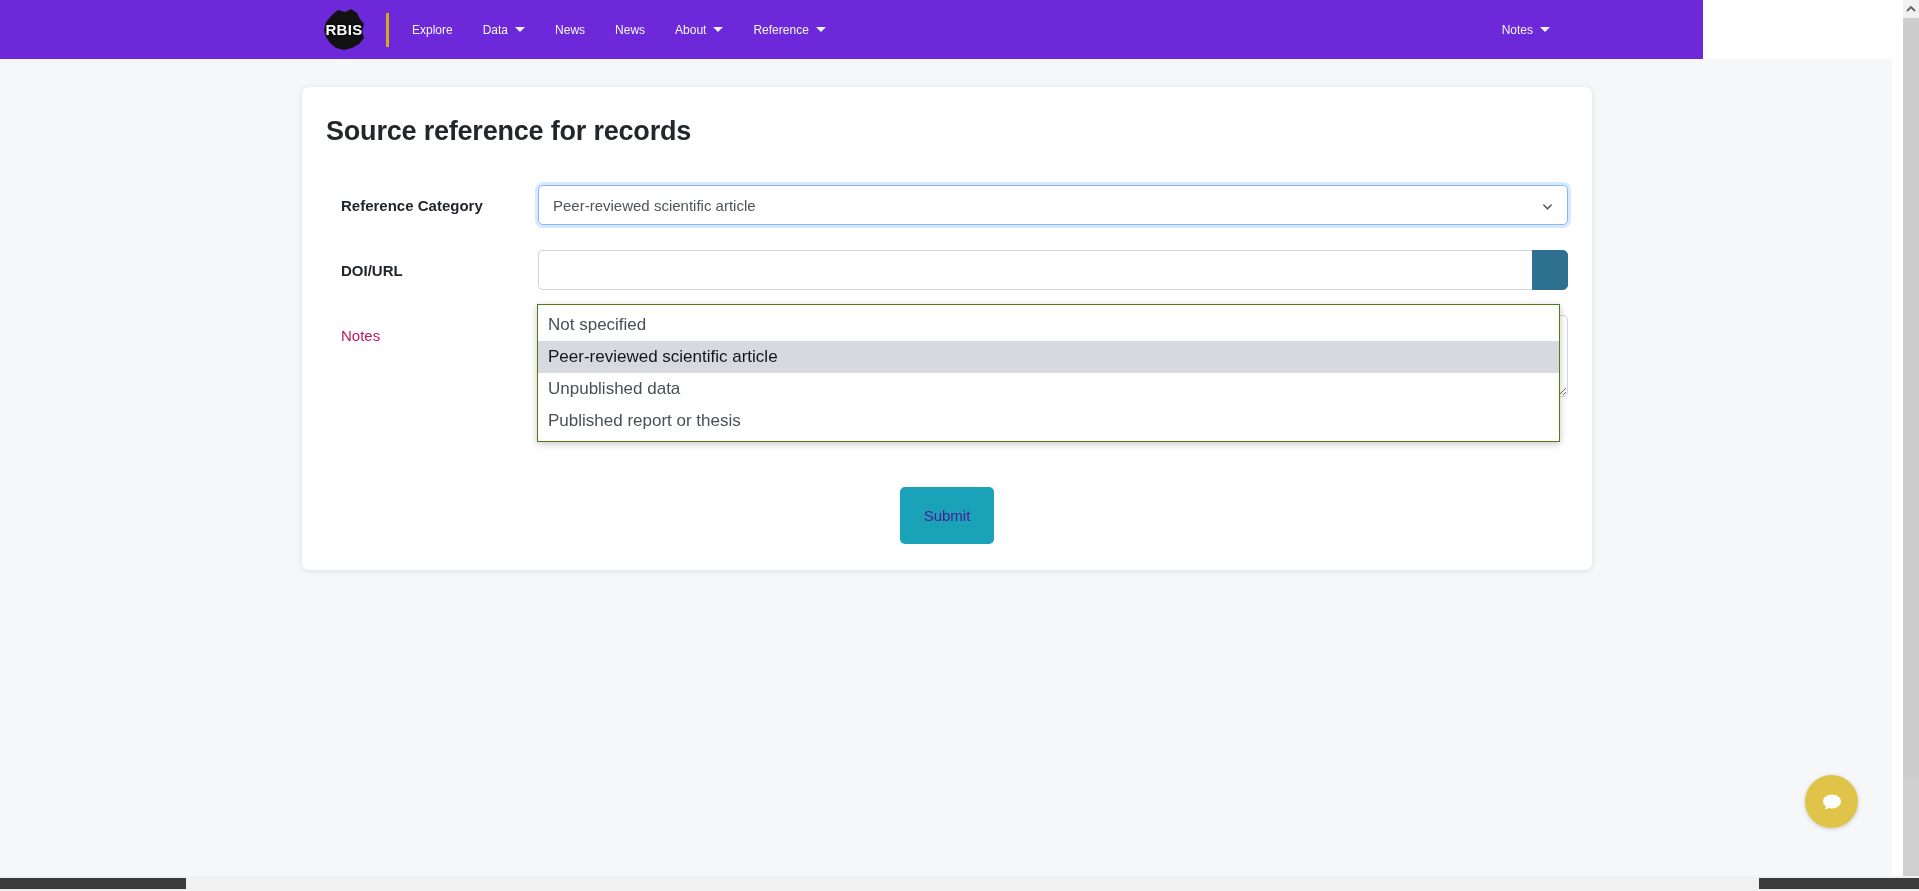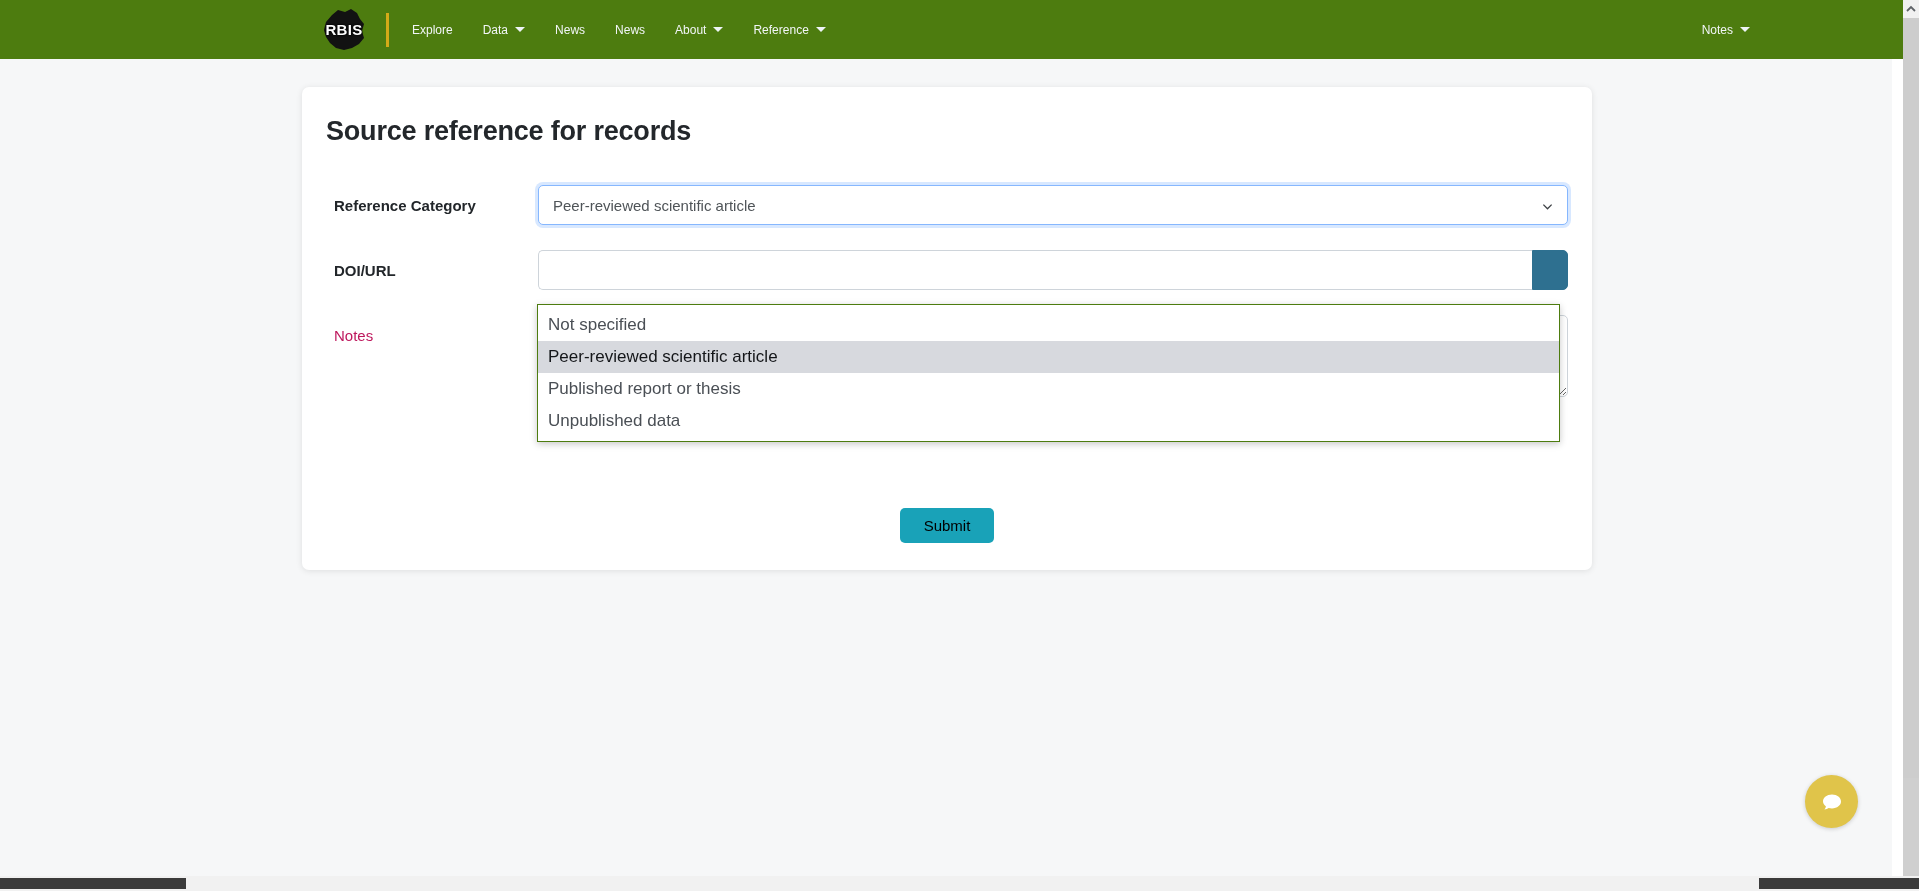--- a/index.html
+++ b/index.html
@@ -7,22 +7,22 @@
     margin: 0; padding: 0;
     width: 1919px; height: 891px;
     overflow: hidden;
     background: #ffffff;
     font-family: "Liberation Sans", sans-serif;
   }
 
   
   .navbar {
     position: absolute; top: 0; left: 0;
-    width: 1903px; height: 59px;
-    background: #4d7c0f;
+    width: 1703px; height: 59px;
+    background: #6d28d9;
     display: flex; align-items: center;
   }
   .brand {
     display: flex; align-items: center;
     margin-left: 318px;
   }
   .logo-shape {
     position: relative;
     width: 52px; height: 46px;
     display: flex; align-items: center; justify-content: center;
@@ -90,21 +90,21 @@
     letter-spacing: -0.2px;
   }
 
   
   .form-row { position: absolute; left: 24px; width: 1242px; }
   .row-category { top: 110px; }
   .row-doi      { top: 175px; }
   .row-notes    { top: 240px; }
 
   .field-label {
-    position: absolute; left: 8px; top: 0;
+    position: absolute; left: 15px; top: 0;
     width: 190px;
     font-size: 15px;
     color: #22262a;
   }
   .field-label.bold   { font-weight: bold; }
   .field-label.normal { font-weight: normal; color: #be185d; }
 
   .control-wrap { position: absolute; left: 212px; top: -12px; }
   .select-box {
     position: relative;
@@ -194,28 +194,27 @@
 
   
   .submit-wrap {
     position: absolute;
     left: 0; top: 400px;
     width: 1290px;
     display: flex; justify-content: center;
   }
   .submit-btn {
     background: #19a2b8;
-    color: #000000;
+    color: #4c1d95;
     font-size: 15px;
     border: none;
     border-radius: 5px;
-    padding: 9px 24px;
-    cursor: pointer;
-    font-family: "Liberation Sans", sans-serif;
-    margin-top: 21px;
+    padding: 20px 24px;
+    cursor: pointer;
+    font-family: "Liberation Sans", sans-serif;
   }
 
   
   .chat-button {
     position: absolute;
     right: 34px; bottom: 48px;
     width: 53px; height: 53px;
     border-radius: 50%;
     background: #e0c44a;
     display: flex; align-items: center; justify-content: center;
@@ -351,24 +350,24 @@
   </div>
 
   <div class="dropdown-list" id="dropdown-list">
       <div class="dropdown-option">
         <span>Not specified</span>
       </div>
       <div class="dropdown-option selected">
         <span>Peer-reviewed scientific article</span>
       </div>
       <div class="dropdown-option">
+        <span>Unpublished data</span>
+      </div>
+      <div class="dropdown-option">
         <span>Published report or thesis</span>
-      </div>
-      <div class="dropdown-option">
-        <span>Unpublished data</span>
       </div>
     </div>
 
   <div class="chat-button">
     <svg width="26" height="26" viewBox="0 0 26 26" aria-hidden="true">
       <path d="M13 5.5 C7.9 5.5 4 8.6 4 12.3 C4 14.3 5.1 16.1 6.9 17.3 C6.8 18.4 6.3 19.5 5.4 20.4 C7.1 20.3 8.6 19.7 9.6 18.9 C10.6 19.2 11.8 19.4 13 19.4 C18.1 19.4 22 16.3 22 12.5 C22 8.7 18.1 5.5 13 5.5 Z" fill="#ffffff"></path>
     </svg>
   </div>
 </div>
 

